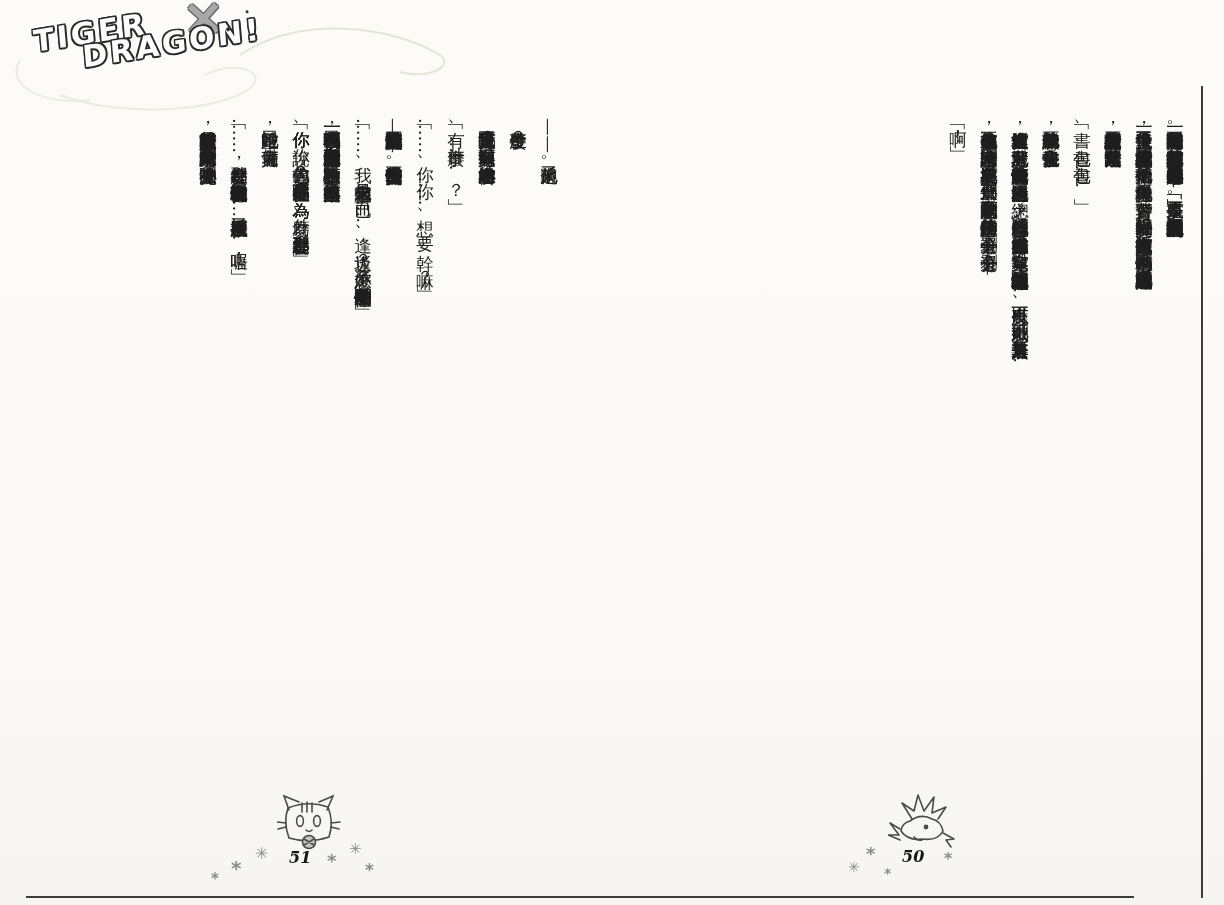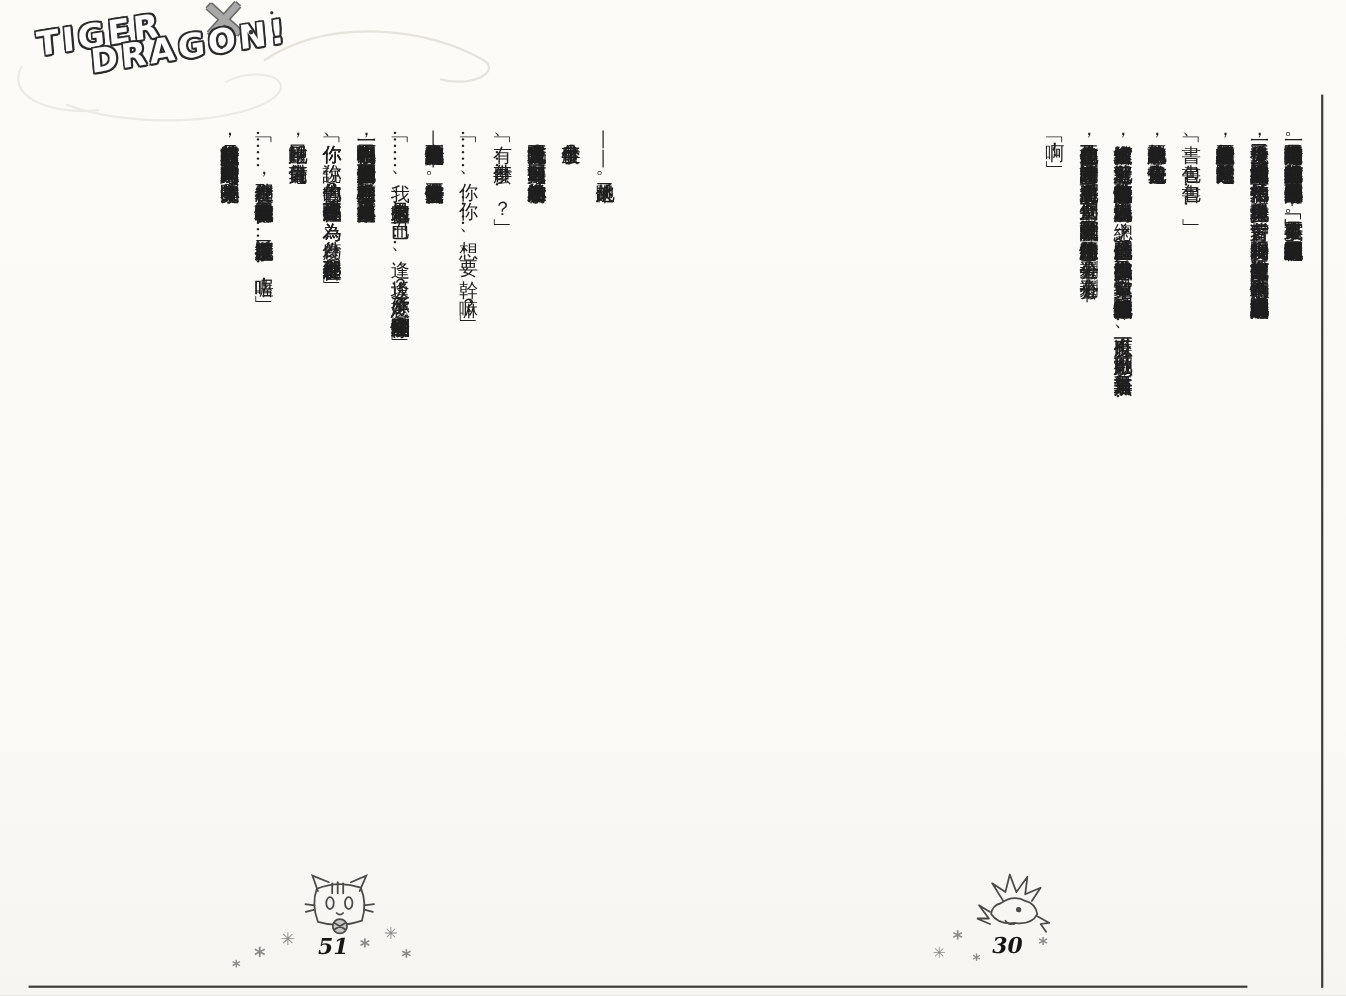--- a/index.html
+++ b/index.html
@@ -58,21 +58,21 @@
   .logo-dot { position:absolute; background:#333; border-radius:50%; }
 
   
   #logo-swirl { position:absolute; left:0; top:0; }
 
   
   .footer { position:absolute; }
   .page-number {
     position:absolute;
     font-style:italic; font-weight:bold;
-    font-size:20px; color:#161616;
+    font-size:16px; color:#161616;
     font-family:"DejaVu Serif","Liberation Serif",serif;
     text-align:right;
   }
   .sparkle {
     position:absolute;
     color:#8a8a8a;
     font-family:"DejaVu Sans","Liberation Sans",sans-serif;
     font-weight:bold;
   }
   .doodle { position:absolute; }
@@ -159,21 +159,21 @@
     <svg class="doodle" style="left:48px; top:0;" width="70" height="66" viewBox="0 0 70 66">
       <g fill="none" stroke="#4a4a4a" stroke-width="1.6" stroke-linecap="round" stroke-linejoin="round">
         <path d="M24,34 L14,18 L26,26 L30,10 L36,26 L46,12 L44,28 L58,22 L50,34"></path>
         <path d="M22,36 Q14,38 13,46 Q20,56 34,54 Q50,56 55,46 Q53,36 44,34 Q33,28 22,36 Z"></path>
         <path d="M12,44 L2,38 L11,50 L0,50 L12,55"></path>
         <path d="M55,48 L66,54 L58,55 L63,62"></path>
         <circle cx="38" cy="42" r="1.6" fill="#4a4a4a"></circle>
         <path d="M26,52 q3,4 8,3"></path>
       </g>
     </svg>
-    <span class="page-number" style="left:62px; top:62px;">30</span>
+    <span class="page-number" style="left:62px; top:62px;">50</span>
     <span class="sparkle" style="left:26px; top:58px; font-size:18px;">*</span>
     <span class="sparkle" style="left:8px; top:74px; font-size:14px;">✳</span>
     <span class="sparkle" style="left:104px; top:64px; font-size:16px;">*</span>
     <span class="sparkle" style="left:44px; top:80px; font-size:14px;">*</span>
   </div>
 
   <div id="edge-right"></div>
   <div id="edge-bottom"></div>
 
 </div>

